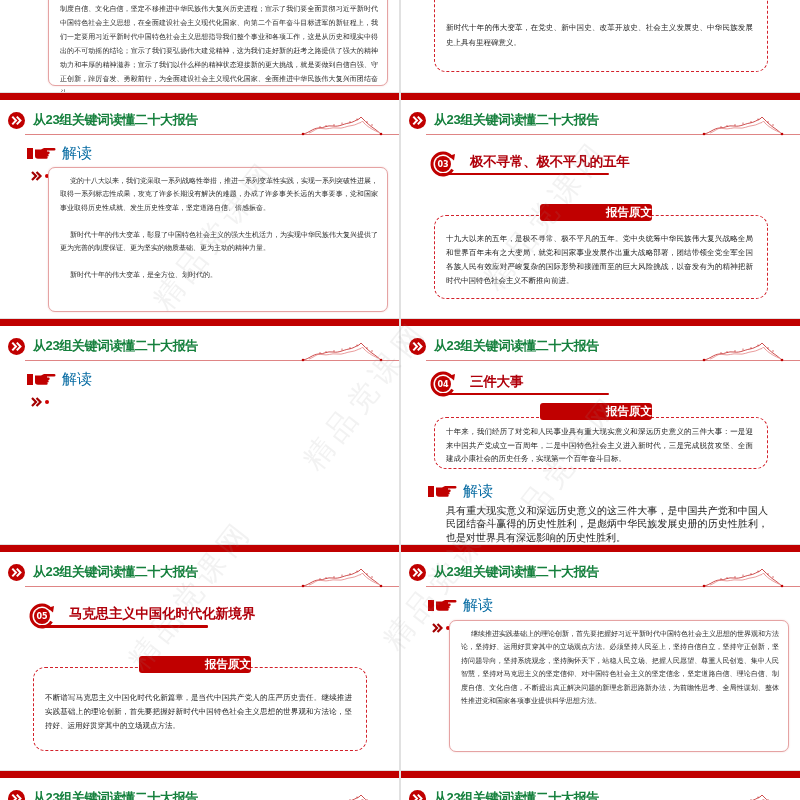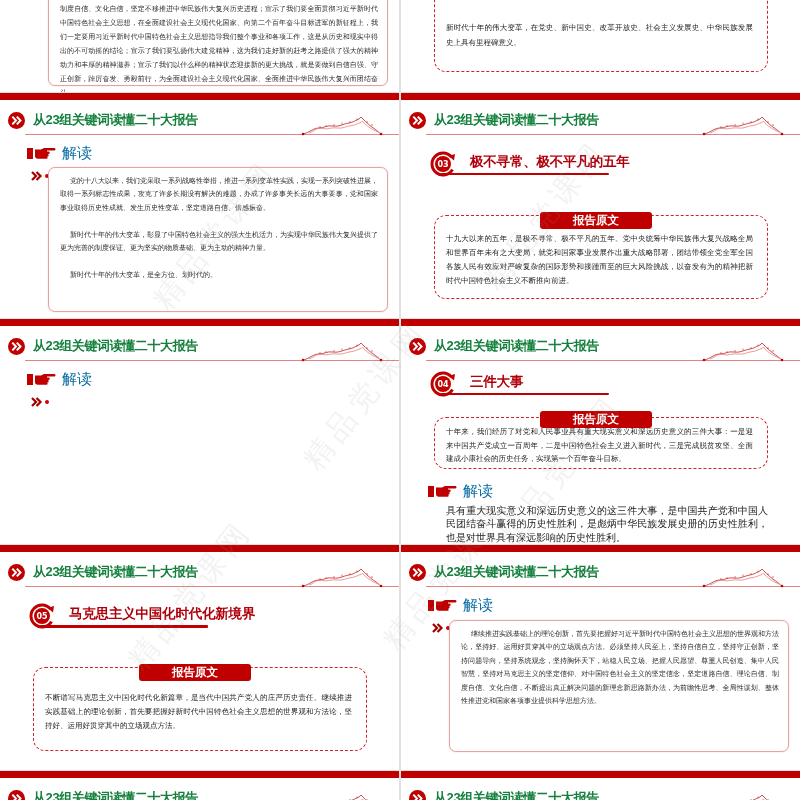--- a/index.html
+++ b/index.html
@@ -12,21 +12,21 @@
 .hdr-deco{position:absolute;left:300px;top:23px;width:84px;height:20px;}
 .jd-icon{position:absolute;left:27px;top:54px;width:29px;height:12px;}
 .jd-label{position:absolute;left:62px;top:51px;font-size:15px;line-height:18px;color:#0369a1;white-space:nowrap;font-family:"DejaVu Sans",sans-serif;}
 .marker{position:absolute;left:31px;top:78px;width:19px;height:10px;}
 .box{position:absolute;left:48px;top:74.5px;width:340px;height:145px;box-sizing:border-box;border:1px solid #e5a3a3;border-radius:7px;background:#fff;box-shadow:0 0 2px rgba(192,0,0,.18);}
 .box-text{position:absolute;left:11px;top:6.5px;width:318px;font-size:7px;line-height:13.5px;color:#2b2b2b;text-align:justify;font-family:"DejaVu Sans",sans-serif;}
 .box-text p{margin:0 0 13.5px 0;text-indent:10px;}
 .badge{position:absolute;left:28px;top:57px;width:32px;height:28px;overflow:visible;}
 .kw-title{position:absolute;left:69px;top:61px;font-weight:bold;font-size:13.5px;line-height:18px;color:#b0000b;white-space:nowrap;letter-spacing:-0.2px;font-family:Liberation Mono, monospace;}
 .kw-line{position:absolute;left:40px;top:80px;width:168px;height:2.5px;background:#c00000;border-radius:1px;}
-.tab{position:absolute;left:139px;top:111px;width:112px;height:17px;background:#c00000;border-radius:3px;color:#fff;font-weight:bold;font-size:11.5px;line-height:17px;text-align:center;z-index:2;font-family:"DejaVu Sans",sans-serif;margin-top:8px;}
+.tab{position:absolute;left:139px;top:111px;width:112px;height:17px;background:#c00000;border-radius:3px;color:#fff;font-weight:bold;font-size:11.5px;line-height:17px;text-align:right;z-index:2;font-family:"DejaVu Sans",sans-serif;}
 .dbox{position:absolute;left:33px;top:122px;width:334px;height:84px;box-sizing:border-box;border:1.5px dashed #d3212b;border-radius:12px;display:flex;align-items:center;background:#fff;}
 .dbox-text{padding:6px 0 0 11px;width:307px;font-size:7.5px;line-height:14px;color:#1c1c1c;text-align:justify;font-family:"DejaVu Sans",sans-serif;}
 .plain-text{position:absolute;left:45px;width:322px;font-size:10px;line-height:13.5px;color:#1c1c1c;text-align:justify;font-family:"DejaVu Sans",sans-serif;}
 .wm{position:absolute;width:180px;height:34px;font-size:30px;line-height:34px;color:rgba(150,150,150,.12);transform:rotate(-52deg);white-space:nowrap;letter-spacing:6px;pointer-events:none;z-index:5;font-family:"DejaVu Sans",sans-serif;}
 </style>
 </head>
 <body>
 
 <svg width="0" height="0" style="position:absolute">
   <defs>

